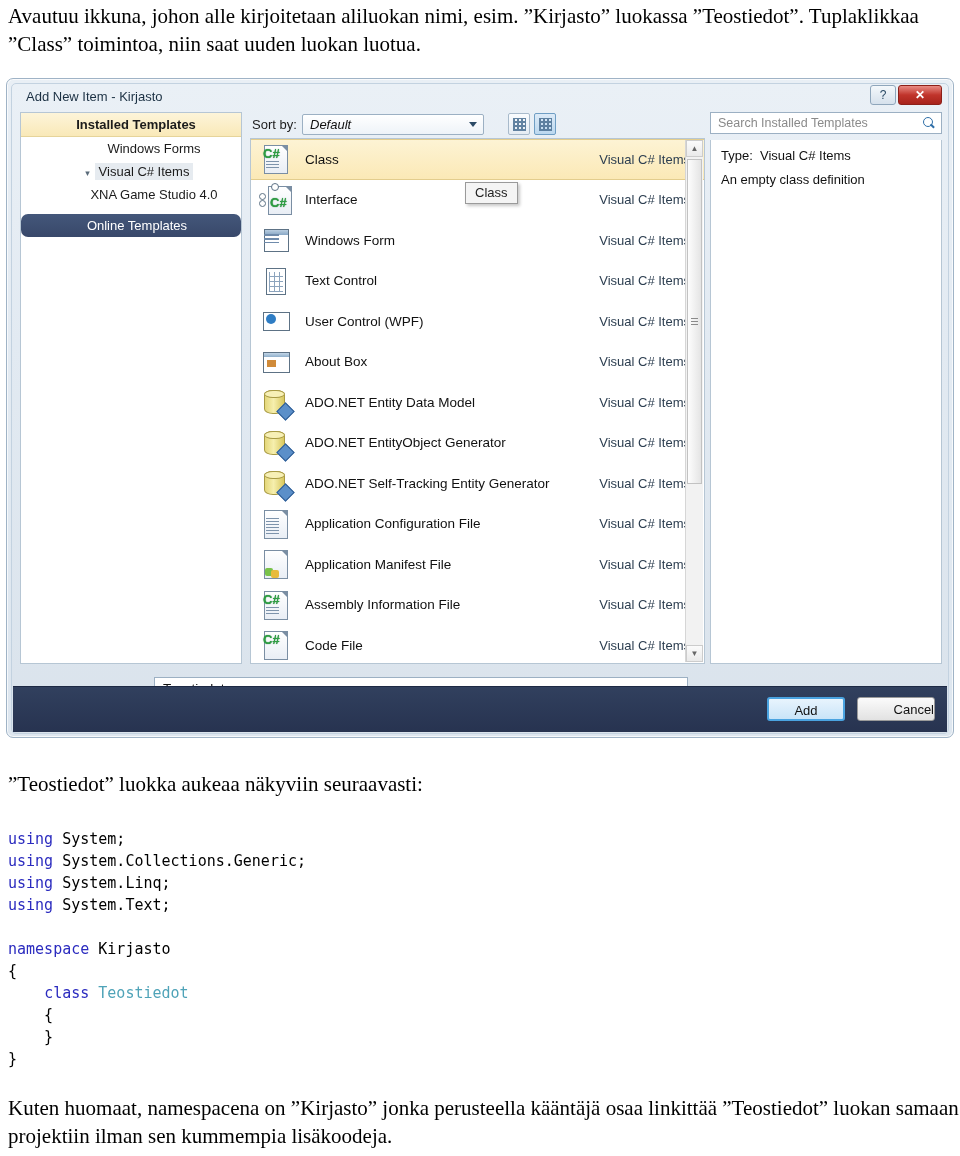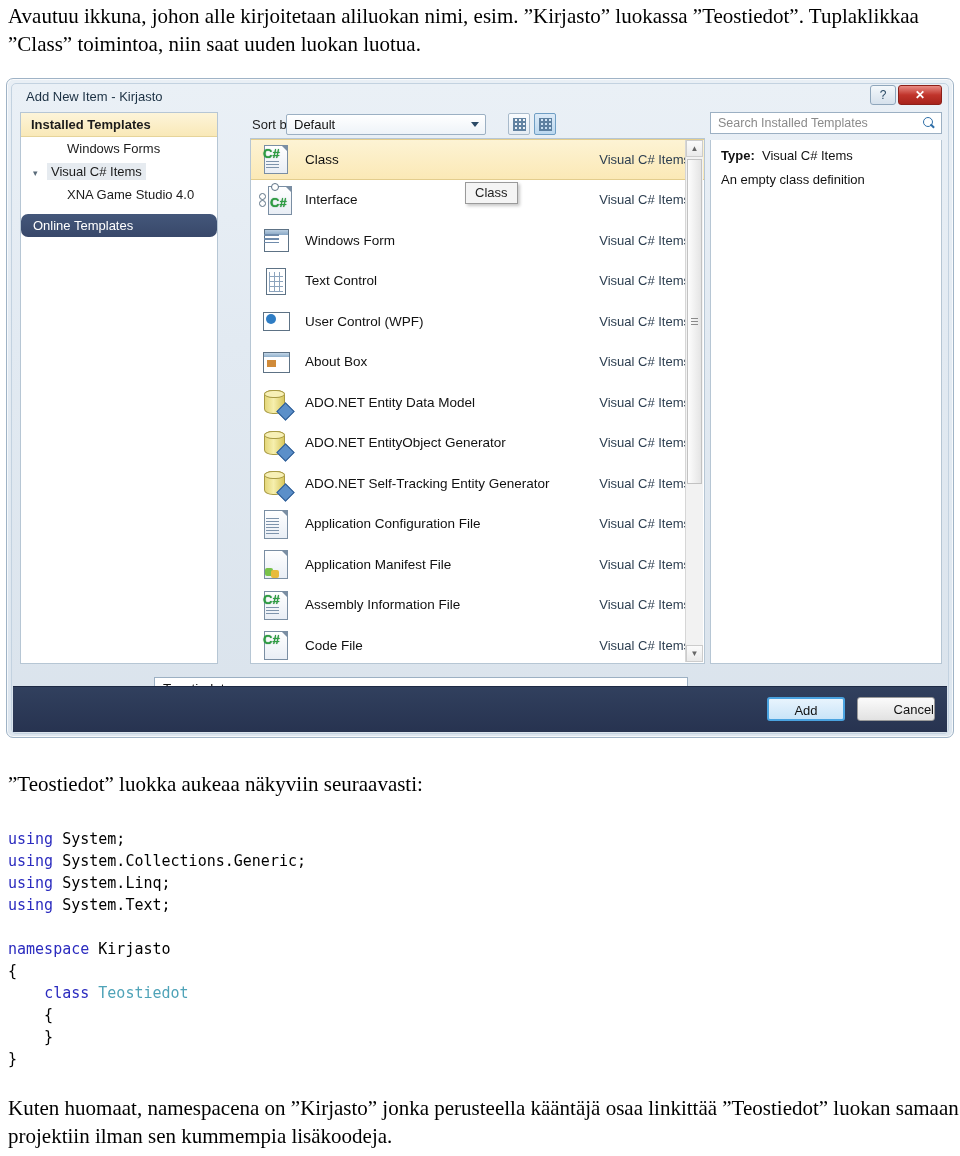--- a/index.html
+++ b/index.html
@@ -122,24 +122,25 @@
   #content {
     position: absolute;
     left: 8px; top: 28px;
     width: 922px; height: 560px;
   }
 
   
   #tree-panel {
     position: absolute;
     left: 0; top: 0;
-    width: 198px; height: 552px;
+    width: 222px; height: 552px;
     background: #ffffff;
     border: 1px solid #b6c6d4;
     box-sizing: border-box;
+    text-align: center;
   }
   #tree-header {
     height: 24px;
     background: linear-gradient(180deg,#fdf4d9 0%, #f9e9b8 100%);
     border-bottom: 1px solid #e6d49a;
     font-family: "Liberation Sans", sans-serif;
     font-size: 13px;
     font-weight: bold;
     color: #1b1b1b;
     padding: 4px 0 0 10px;
@@ -191,26 +192,27 @@
   }
   #sortby-label {
     position: absolute;
     left: 2px; top: 5px;
     font-family: "Liberation Sans", sans-serif;
     font-size: 13px;
     color: #1b1b1b;
   }
   #sortby-select {
     position: absolute;
-    left: 36px; top: 2px;
-    width: 200px; height: 21px;
+    left: 52px; top: 2px;
+    width: 182px; height: 21px;
     background: linear-gradient(180deg,#ffffff 0%, #eef3f8 100%);
     border: 1px solid #9cb0c3;
     border-radius: 2px;
     box-sizing: border-box;
+    font-style: italic;
   }
   #sortby-value {
     position: absolute;
     left: 7px; top: 2px;
     font-family: "Liberation Sans", sans-serif;
     font-size: 13px;
     color: #111;
   }
   #sortby-arrow {
     position: absolute;
@@ -491,21 +493,21 @@
     box-sizing: border-box;
     padding: 8px 10px;
   }
   #detail-type-row {
     font-family: "Liberation Sans", sans-serif;
     font-size: 13px;
     color: #111;
     margin-bottom: 9px;
     white-space: nowrap;
   }
-  #detail-type-label { font-weight: bold; }
+  #detail-type-label { font-weight: normal; }
   #detail-description {
     font-family: "Liberation Sans", sans-serif;
     font-size: 13px;
     color: #111;
   }
 
   
   #name-row {
     position: absolute;
     left: 8px; top: 592px;

